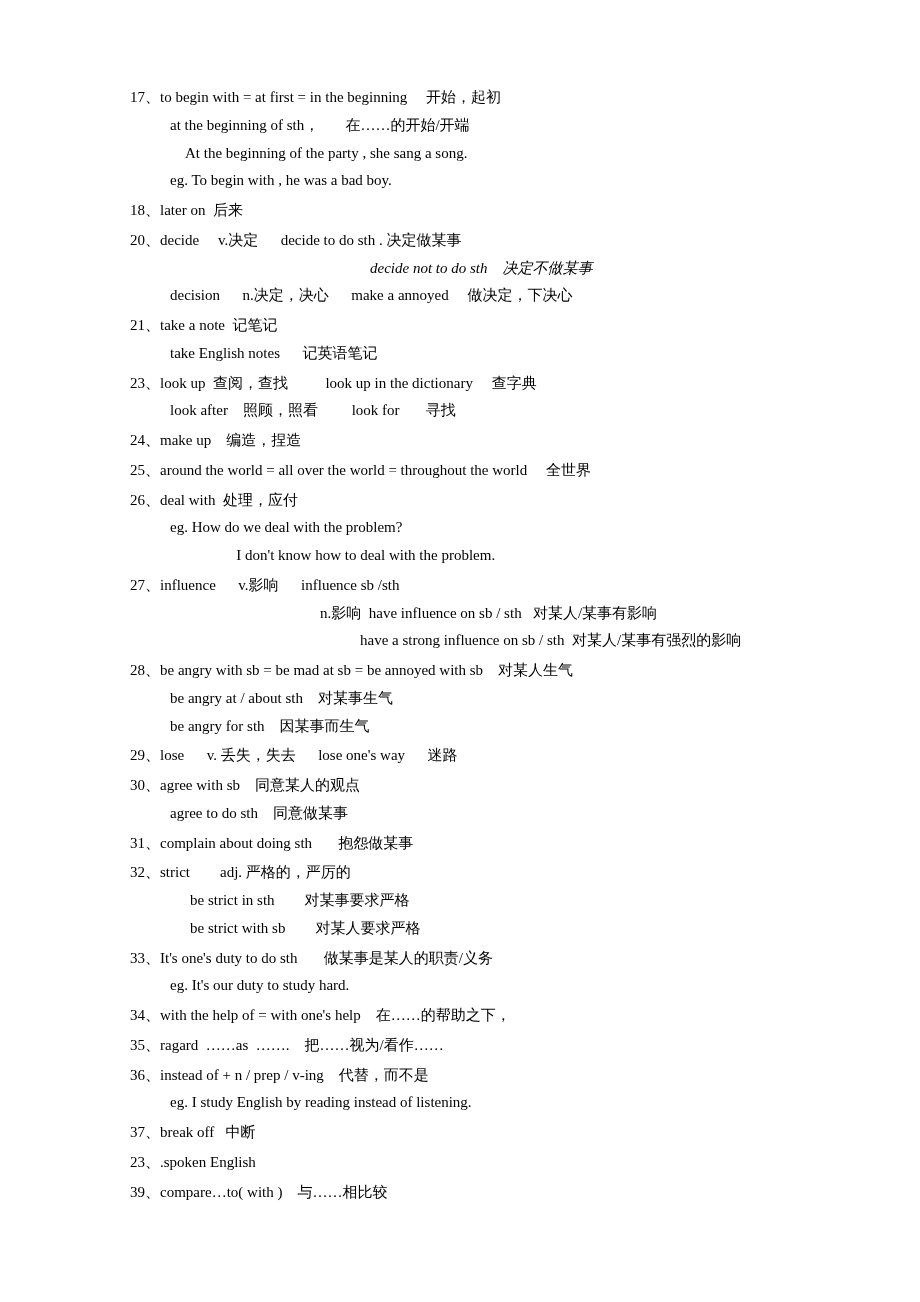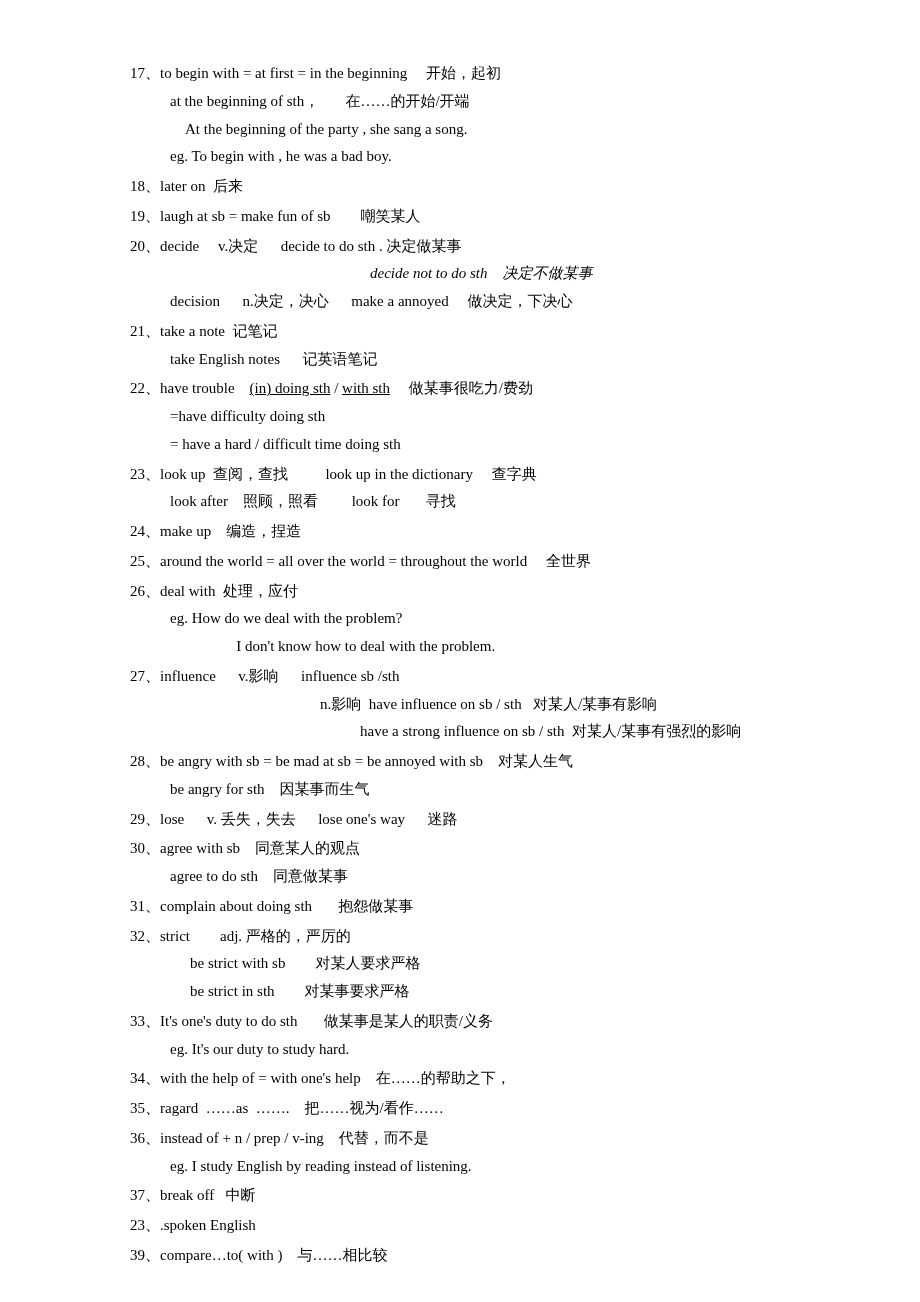--- a/index.html
+++ b/index.html
@@ -12,20 +12,21 @@
       font-family: "SimSun", "宋体", "Times New Roman", serif;
       font-size: 15px;
       color: #000000;
       width: 920px;
       min-height: 1302px;
       padding: 60px 100px 80px 130px;
       line-height: 1.8;
     }
     .content-area {
       width: 100%;
+      margin-top: 24px;
     }
     .entry {
       margin-bottom: 2px;
     }
     .indent-1 {
       padding-left: 40px;
     }
     .indent-eg {
       padding-left: 40px;
     }
@@ -45,40 +46,32 @@
     <p>17、to begin with = at first = in the beginning &nbsp;&nbsp;&nbsp; 开始，起初</p>
     <p class="indent-1">at the beginning of sth，&nbsp;&nbsp;&nbsp;&nbsp;&nbsp;&nbsp; 在……的开始/开端</p>
     <p class="indent-eg">&nbsp;&nbsp;&nbsp;&nbsp;At the beginning of the party , she sang a song.</p>
     <p class="indent-eg">eg. To begin with , he was a bad boy.</p>
   </div>
 
   <div class="entry">
     <p>18、later on &nbsp;后来</p>
   </div>
 
-  <div class="entry">
-    <p>19、laugh at sb = make fun of sb &nbsp;&nbsp;&nbsp;&nbsp;&nbsp;&nbsp; 嘲笑某人</p>
-  </div>
 
   <div class="entry">
     <p>20、decide &nbsp;&nbsp;&nbsp; v.决定 &nbsp;&nbsp;&nbsp;&nbsp; decide to do sth . 决定做某事</p>
     <p style="padding-left: 240px; font-style: italic;">decide not to do sth &nbsp;&nbsp; 决定不做某事</p>
     <p class="indent-1">decision &nbsp;&nbsp;&nbsp;&nbsp; n.决定，决心 &nbsp;&nbsp;&nbsp;&nbsp; <span>make a annoyed</span> &nbsp;&nbsp;&nbsp; 做决定，下决心</p>
   </div>
 
   <div class="entry">
     <p>21、take a note &nbsp;记笔记</p>
     <p class="indent-1">take English notes &nbsp;&nbsp;&nbsp;&nbsp; 记英语笔记</p>
   </div>
 
-  <div class="entry">
-    <p>22、have trouble &nbsp;&nbsp; <span class="underline">(in) doing sth</span> / <span class="underline">with sth</span> &nbsp;&nbsp;&nbsp; 做某事很吃力/费劲</p>
-    <p class="indent-1">=have difficulty doing sth</p>
-    <p class="indent-1">= have a hard / difficult time doing sth</p>
-  </div>
 
   <div class="entry">
     <p>23、look up &nbsp;查阅，查找 &nbsp;&nbsp;&nbsp;&nbsp;&nbsp;&nbsp;&nbsp;&nbsp; look up in the dictionary &nbsp;&nbsp;&nbsp; 查字典</p>
     <p class="indent-1">look after &nbsp;&nbsp; 照顾，照看 &nbsp;&nbsp;&nbsp;&nbsp;&nbsp;&nbsp;&nbsp; look for &nbsp;&nbsp;&nbsp;&nbsp;&nbsp; 寻找</p>
   </div>
 
   <div class="entry">
     <p>24、make up &nbsp;&nbsp; 编造，捏造</p>
   </div>
 
@@ -93,40 +86,41 @@
   </div>
 
   <div class="entry">
     <p>27、influence &nbsp;&nbsp;&nbsp;&nbsp; v.影响 &nbsp;&nbsp;&nbsp;&nbsp; influence sb /sth</p>
     <p style="padding-left: 190px;">n.影响 &nbsp;have influence on sb / sth &nbsp;&nbsp;对某人/某事有影响</p>
     <p style="padding-left: 230px;">have a strong influence on sb / sth &nbsp;对某人/某事有强烈的影响</p>
   </div>
 
   <div class="entry">
     <p>28、be angry with sb = be mad at sb = be annoyed with sb &nbsp;&nbsp; 对某人生气</p>
+    <p class="indent-1">be angry at / about sth &nbsp;&nbsp; 对某事生气</p>
     <p class="indent-1">be angry for sth &nbsp;&nbsp; 因某事而生气</p>
   </div>
 
   <div class="entry">
     <p>29、lose &nbsp;&nbsp;&nbsp;&nbsp; v. 丢失，失去 &nbsp;&nbsp;&nbsp;&nbsp; lose one's way &nbsp;&nbsp;&nbsp;&nbsp; 迷路</p>
   </div>
 
   <div class="entry">
     <p>30、agree with sb &nbsp;&nbsp; 同意某人的观点</p>
     <p class="indent-1">agree to do sth &nbsp;&nbsp; 同意做某事</p>
   </div>
 
   <div class="entry">
     <p>31、complain about doing sth &nbsp;&nbsp;&nbsp;&nbsp;&nbsp; 抱怨做某事</p>
   </div>
 
   <div class="entry">
     <p>32、strict &nbsp;&nbsp;&nbsp;&nbsp;&nbsp;&nbsp; adj. 严格的，严厉的</p>
+    <p style="padding-left: 60px;">be strict in sth &nbsp;&nbsp;&nbsp;&nbsp;&nbsp;&nbsp; 对某事要求严格</p>
     <p style="padding-left: 60px;">be strict with sb &nbsp;&nbsp;&nbsp;&nbsp;&nbsp;&nbsp; 对某人要求严格</p>
-    <p style="padding-left: 60px;">be strict in sth &nbsp;&nbsp;&nbsp;&nbsp;&nbsp;&nbsp; 对某事要求严格</p>
   </div>
 
   <div class="entry">
     <p>33、It's one's duty to do sth &nbsp;&nbsp;&nbsp;&nbsp;&nbsp; 做某事是某人的职责/义务</p>
     <p class="indent-eg">eg. It's our duty to study hard.</p>
   </div>
 
   <div class="entry">
     <p>34、with the help of = with one's help &nbsp;&nbsp; 在……的帮助之下，</p>
   </div>

